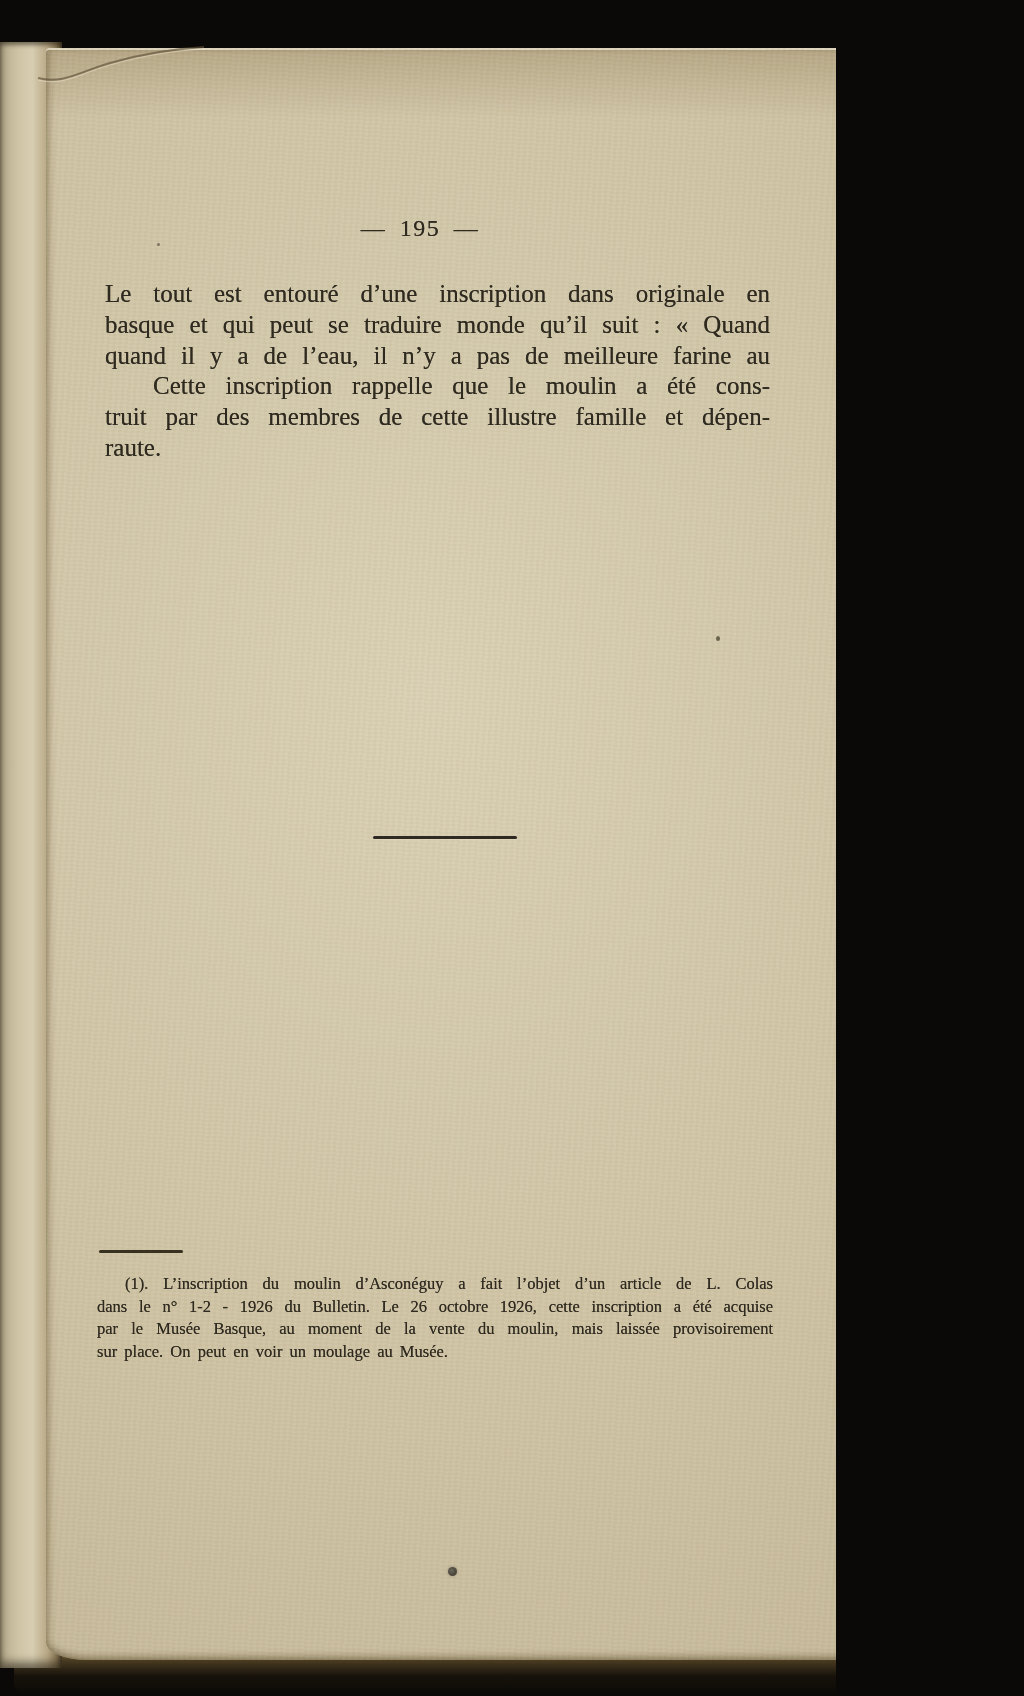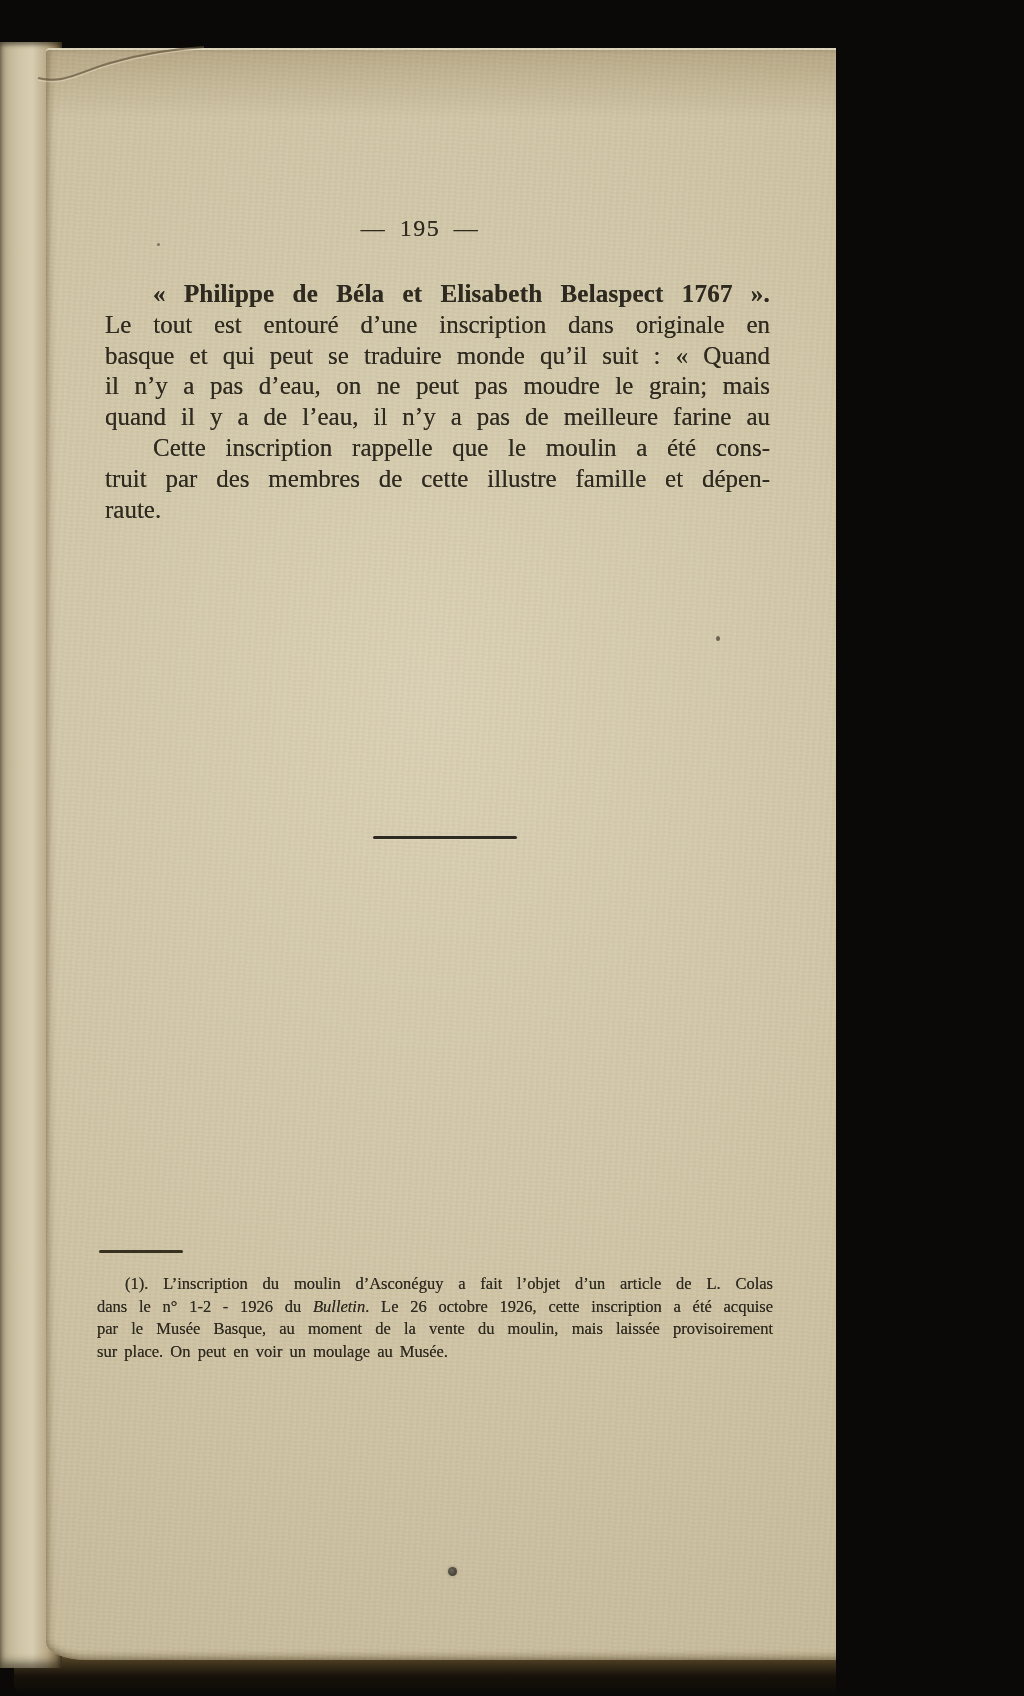--- a/index.html
+++ b/index.html
@@ -73,21 +73,21 @@
   .body-text{
     position:absolute;left:105px;top:261px;width:665px;
     font-size:25px;line-height:30.8px;word-spacing:2px;
   }
   .body-line{text-align:justify;text-align-last:justify;-moz-text-align-last:justify;}
   .foot-line{text-align:justify;text-align-last:justify;-moz-text-align-last:justify;}
   .line-last{text-align-last:left;-moz-text-align-last:left;}
   .line-bold{font-weight:bold;letter-spacing:0.2px;}
   .body-line.line-indent{text-indent:48px;}
   .foot-line.line-indent{text-indent:28px;}
-  .seg-italic{font-style:italic;}
+  .seg-italic{}
 
   .center-rule{
     position:absolute;left:373px;top:818px;width:144px;height:3px;
     background:#2e2a22;border-radius:2px;box-shadow:0 1px 0 rgba(235,228,206,0.4);
   }
 
   .footnote{position:absolute;left:97px;top:1232px;width:676px;font-size:16.5px;line-height:22.5px;word-spacing:3px;}
   .footnote-rule{width:84px;height:3px;background:#38311f;margin:0 0 20px 2px;border-radius:2px;}
 
   
@@ -120,24 +120,22 @@
 
   <svg class="crack" width="170" height="55" viewBox="0 0 170 55">
     <path d="M2,40 C28,47 46,32 78,24 C106,16 136,11 168,9" stroke="#5d4f38" stroke-width="2" fill="none" opacity="0.65"></path>
     <path d="M2,42 C28,49 46,34 78,26 C106,18 136,13 168,11" stroke="#ede5cc" stroke-width="1" fill="none" opacity="0.5"></path>
   </svg>
 
   <div class="page-number ink">— 195 —</div>
 
   <div class="body-text ink">
       <div class="paragraph">
-        <div class="body-line line-bold line-indent"><span>« Philippe de Béla et Elisabeth Belaspect 1767 ».</span></div>
         <div class="body-line"><span>Le tout est entouré d’une inscription dans originale en</span></div>
         <div class="body-line"><span>basque et qui peut se traduire monde qu’il suit : « Quand</span></div>
-        <div class="body-line"><span>il n’y a pas d’eau, on ne peut pas moudre le grain; mais</span></div>
         <div class="body-line"><span>quand il y a de l’eau, il n’y a pas de meilleure farine au</span></div>
       </div>
       <div class="paragraph">
         <div class="body-line line-indent"><span>Cette inscription rappelle que le moulin a été cons-</span></div>
         <div class="body-line"><span>truit par des membres de cette illustre famille et dépen-</span></div>
         <div class="body-line line-last"><span>raute.</span></div>
       </div>
     </div>
 
   <div class="center-rule"></div>

